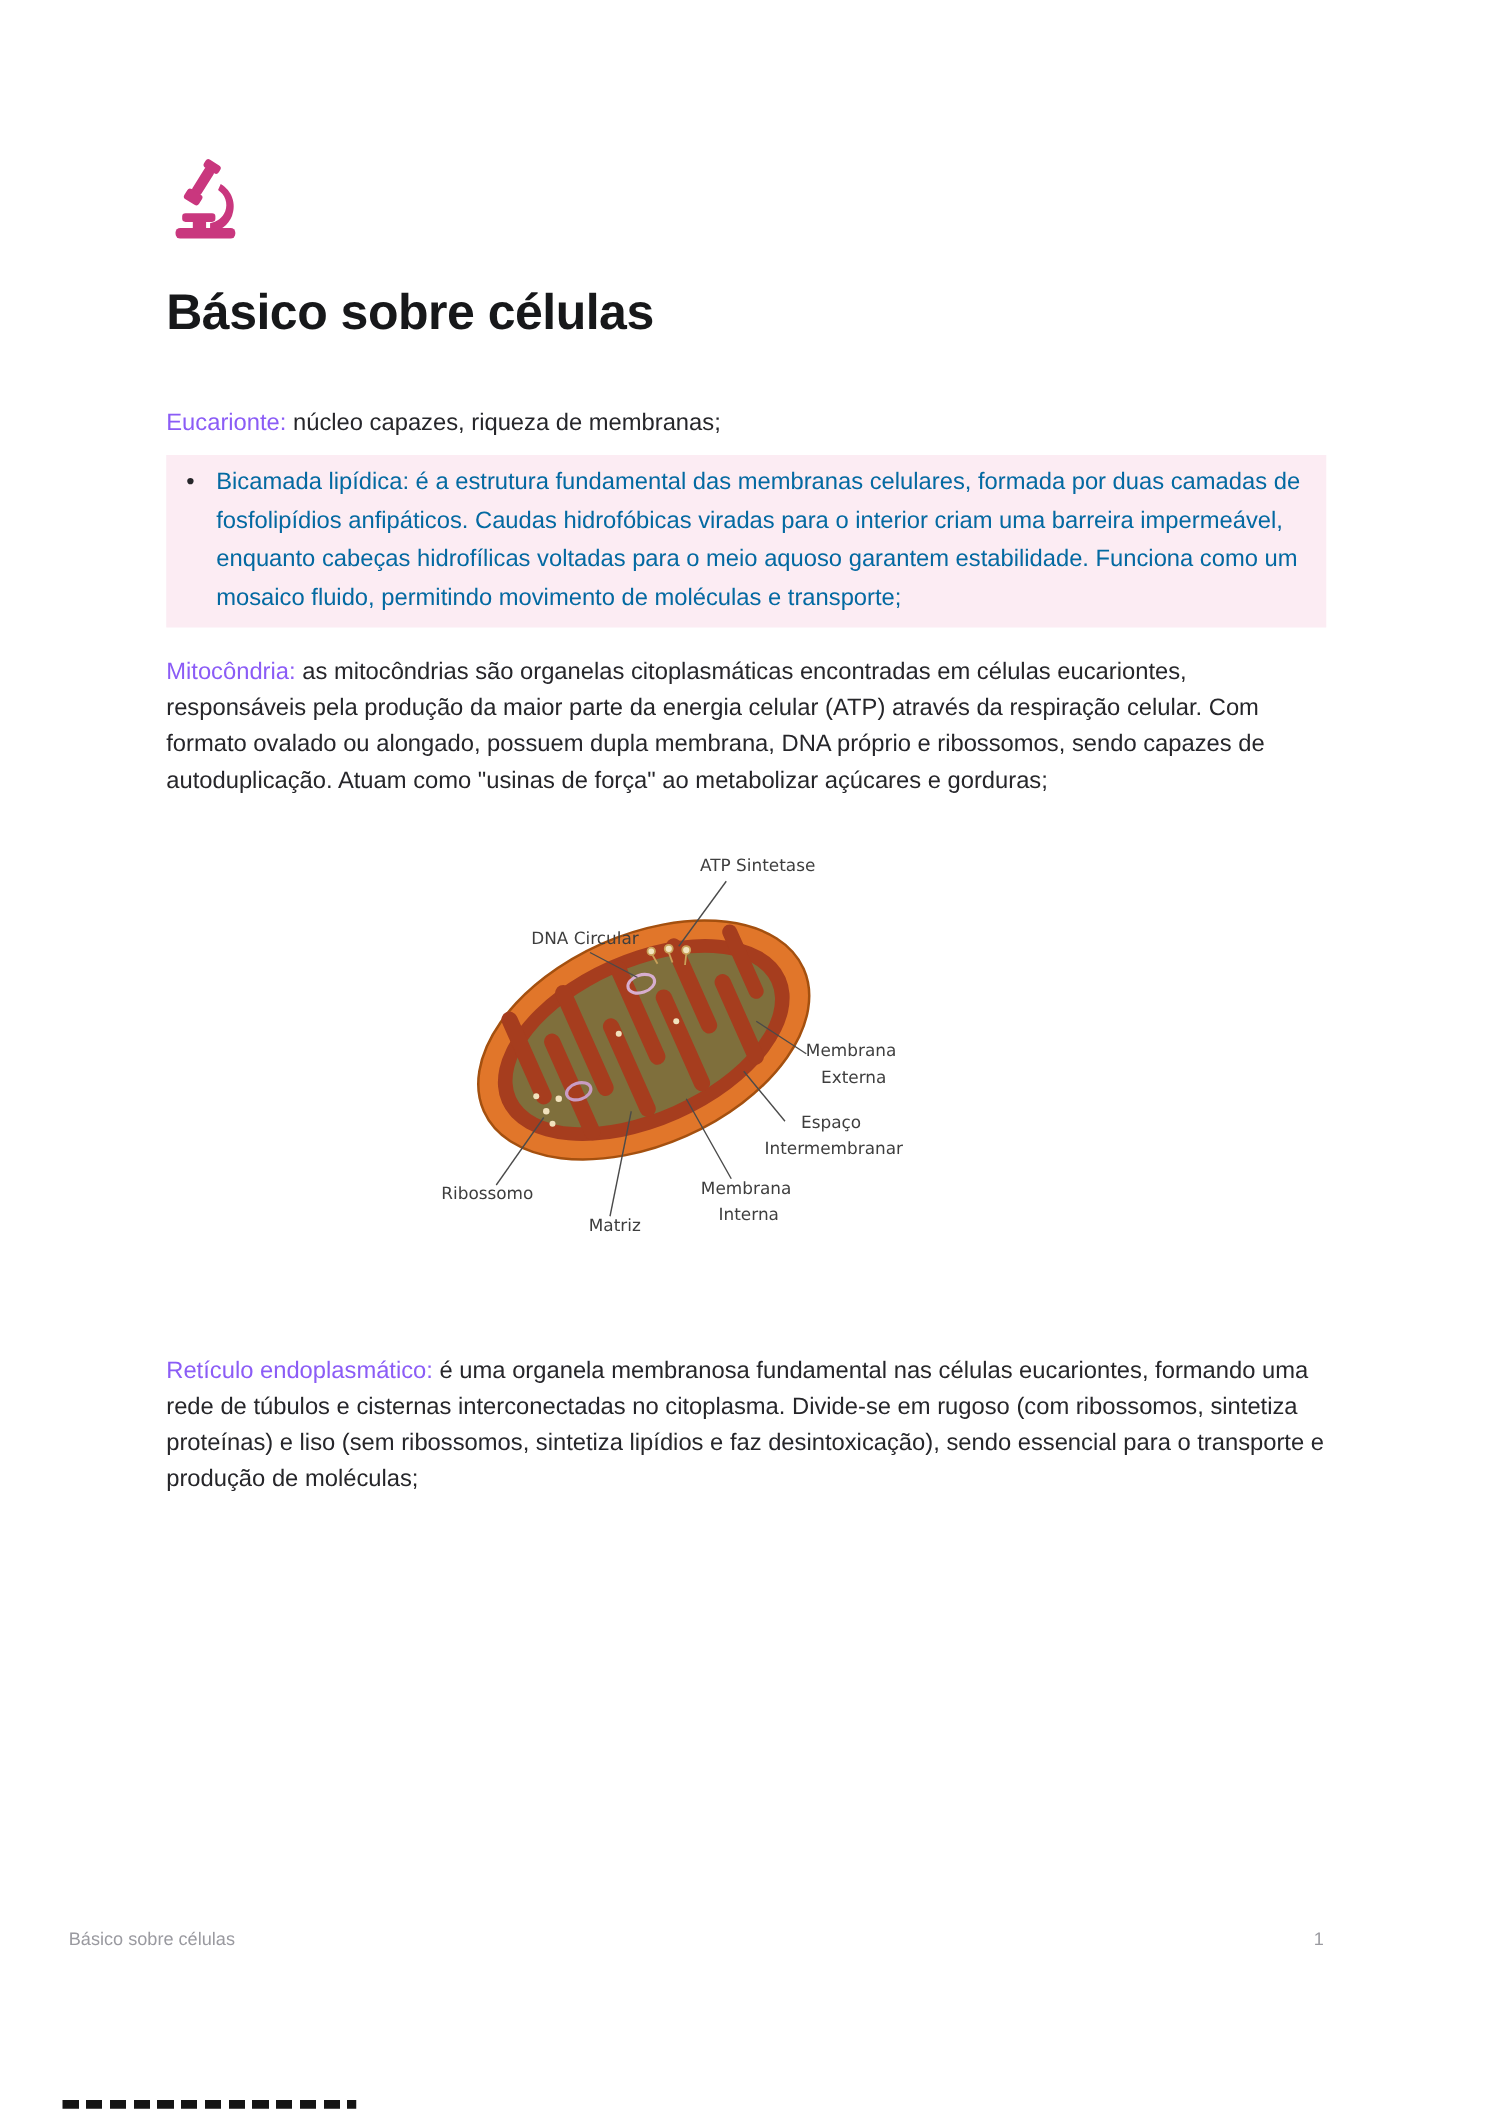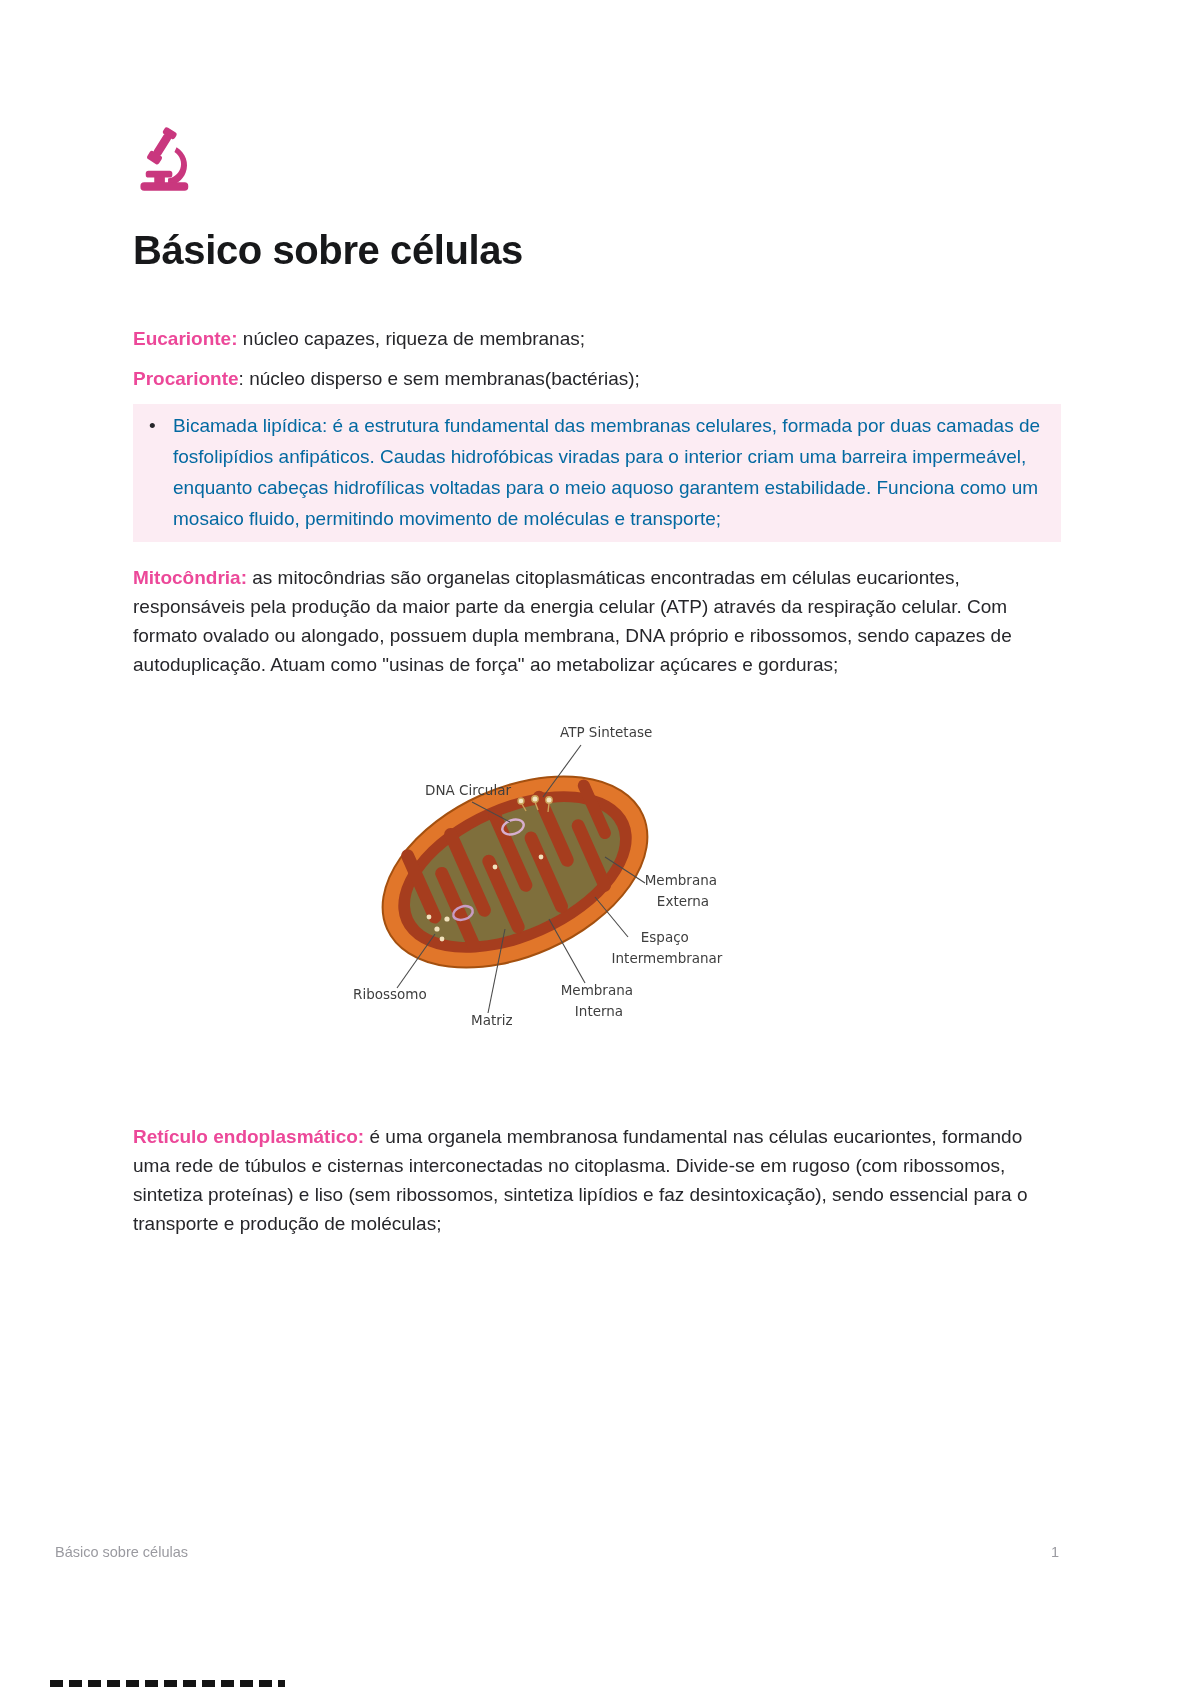--- a/index.html
+++ b/index.html
@@ -12,21 +12,21 @@
 
   .page-icon { width:68px; height:68px; margin-bottom:32px; }
   .page-icon svg { width:100%; height:100%; display:block; }
 
   h1.title {
     font-size:40px; line-height:48px; font-weight:700; color:#17181a;
     letter-spacing:-0.4px; margin-bottom:50px;
   }
 
   .para { font-size:19px; line-height:29px; margin-bottom:11px; color:#26262a; }
-  .para .lead { color:#ec4899; font-weight:700;text-align:right; }
+  .para .lead { color:#8b5cf6; font-weight:400;text-align:right; }
 
   .highlight {
     background:#fcecf3; display:flex; align-items:flex-start;
     padding:6px 18px 8px 16px; margin:8px 0 21px;
   }
   .highlight .bullet { flex:0 0 24px; font-size:19px; line-height:31px; color:#26262a; }
   .highlight .btext { font-size:19px; line-height:31px; color:#0369a1; }
 
   figure.diagram { width:420px; height:345px; margin:28px 0 70px 212px; }
   figure.diagram svg { width:100%; height:100%; display:block; }
@@ -63,21 +63,20 @@
         <rect x="20" y="47" width="10" height="8"></rect>
         <rect x="7" y="53" width="45" height="8" rx="3.5"></rect>
       </g>
     </svg>
   </div>
 
   <h1 class="title">Básico sobre células</h1>
 
   <p class="para"><span class="lead">Eucarionte:</span><span> núcleo capazes, riqueza de membranas;</span></p>
 
-  <p class="para"><span class="lead">Procarionte</span><span>: núcleo disperso e sem membranas(bactérias);</span></p>
 
 
   <div class="highlight">
     <span class="bullet">•</span>
     <div class="btext">Bicamada lipídica: é a estrutura fundamental das membranas celulares, formada por duas camadas de fosfolipídios anfipáticos. Caudas hidrofóbicas viradas para o interior criam uma barreira impermeável, enquanto cabeças hidrofílicas voltadas para o meio aquoso garantem estabilidade. Funciona como um mosaico fluido, permitindo movimento de moléculas e transporte;</div>
   </div>
 
   <p class="para"><span class="lead">Mitocôndria:</span><span> as mitocôndrias são organelas citoplasmáticas encontradas em células eucariontes, responsáveis pela produção da maior parte da energia celular (ATP) através da respiração celular. Com formato ovalado ou alongado, possuem dupla membrana, DNA próprio e ribossomos, sendo capazes de autoduplicação. Atuam como "usinas de força" ao metabolizar açúcares e gorduras;</span></p>
 
   <figure class="diagram">

